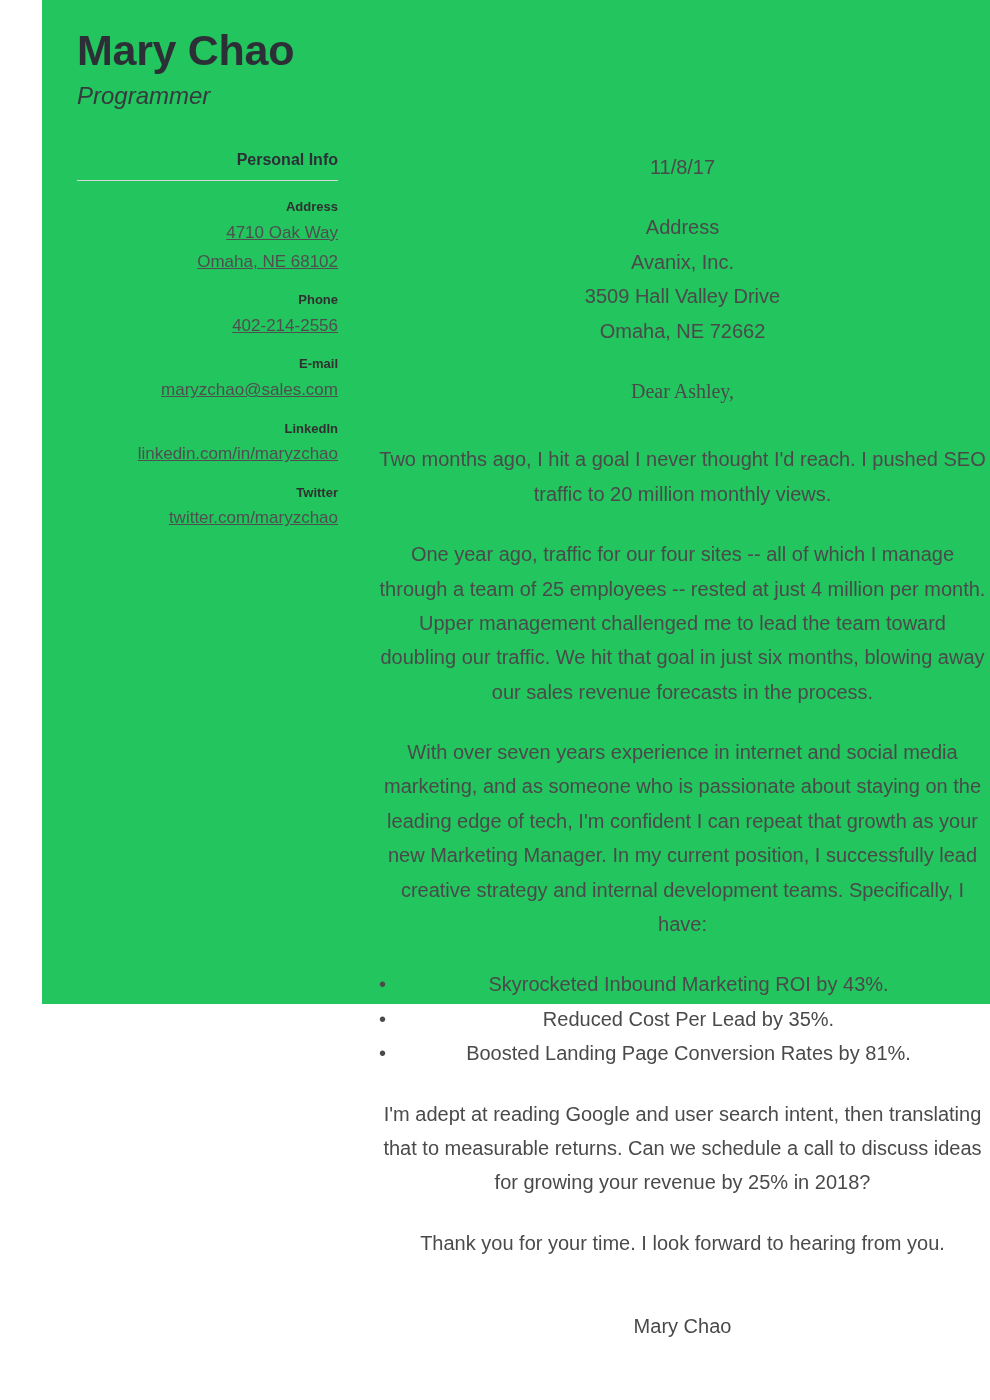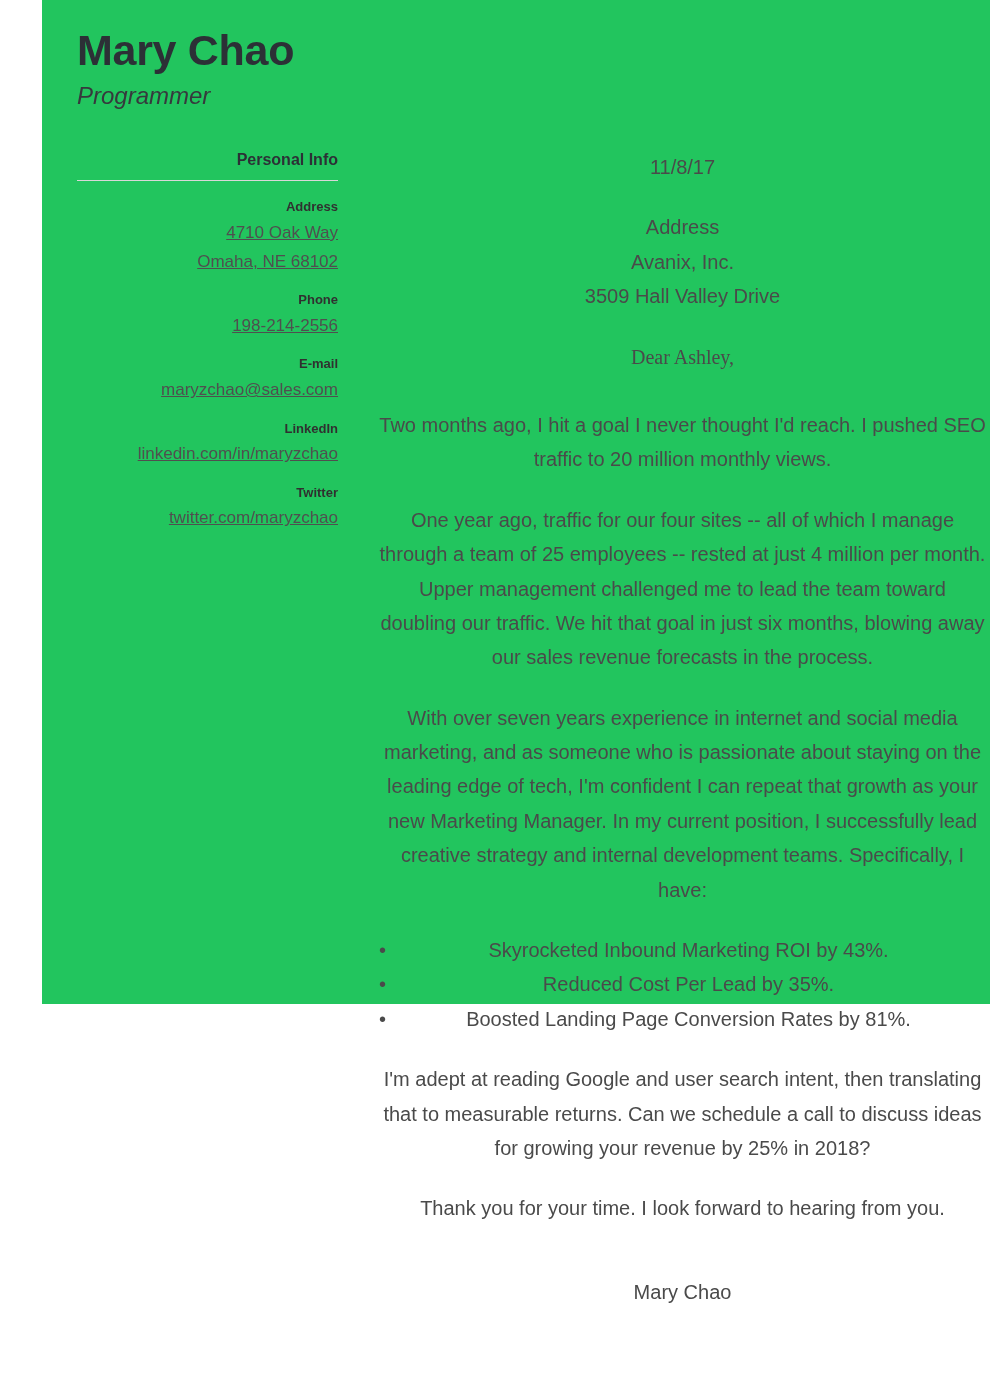--- a/index.html
+++ b/index.html
@@ -153,21 +153,21 @@
     <hr class="sidebar-rule">
 
     <div class="info-group">
       <div class="info-label">Address</div>
       <div class="info-value">4710 Oak Way</div>
       <div class="info-value">Omaha, NE 68102</div>
     </div>
 
     <div class="info-group">
       <div class="info-label">Phone</div>
-      <div class="info-value">198-214-2556</div>
+      <div class="info-value">402-214-2556</div>
     </div>
 
     <div class="info-group">
       <div class="info-label">E-mail</div>
       <div class="info-value">maryzchao@sales.com</div>
     </div>
 
     <div class="info-group">
       <div class="info-label">LinkedIn</div>
       <div class="info-value">linkedin.com/in/maryzchao</div>
@@ -180,20 +180,21 @@
   </aside>
 
   <main class="letter">
 
     <div class="letter-date">11/8/17</div>
 
     <div class="addr-block">
       <span class="addr-line">Address</span>
       <span class="addr-line">Avanix, Inc.</span>
       <span class="addr-line">3509 Hall Valley Drive</span>
+      <span class="addr-line">Omaha, NE 72662</span>
     </div>
 
     <div class="salutation">Dear Ashley,</div>
 
     <p class="para">Two months ago, I hit a goal I never thought I'd reach. I pushed SEO traffic to 20 million monthly views.</p>
     <p class="para">One year ago, traffic for our four sites -- all of which I manage through a team of 25 employees -- rested at just 4 million per month. Upper management challenged me to lead the team toward doubling our traffic. We hit that goal in just six months, blowing away our sales revenue forecasts in the process.</p>
     <p class="para">With over seven years experience in internet and social media marketing, and as someone who is passionate about staying on the leading edge of tech, I'm confident I can repeat that growth as your new Marketing Manager. In my current position, I successfully lead creative strategy and internal development teams. Specifically, I have:</p>
 
     <ul class="bullets">
       <li>

